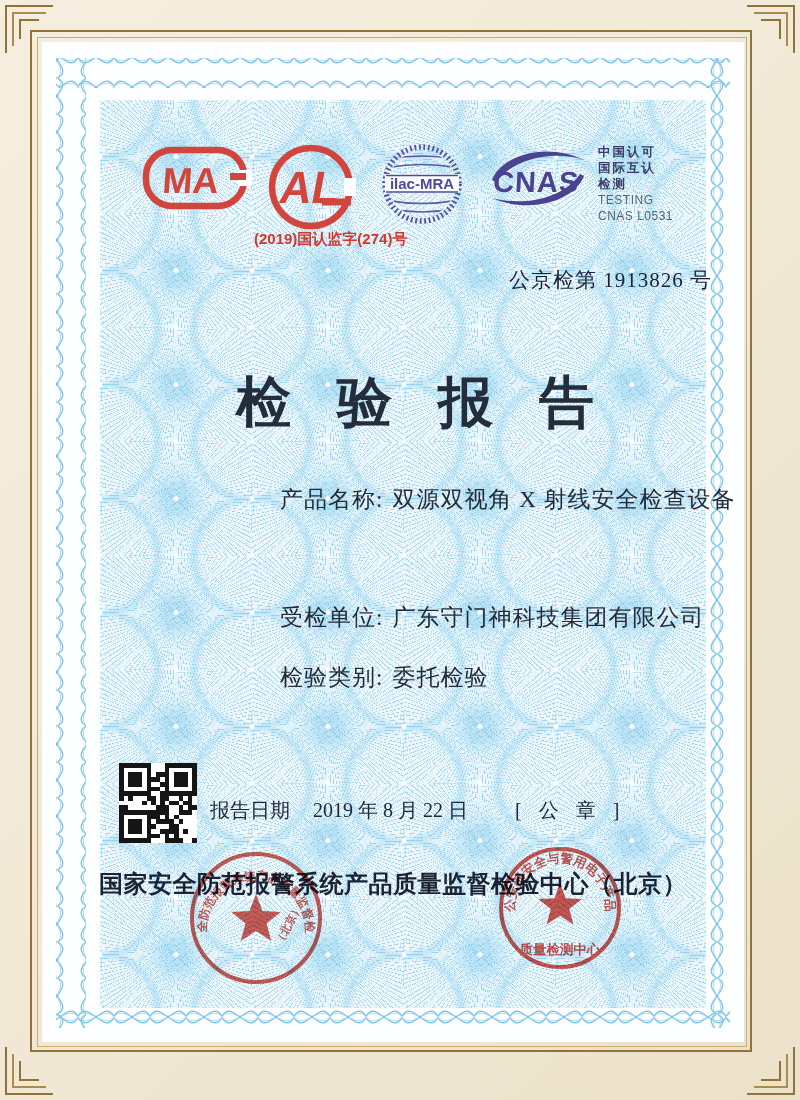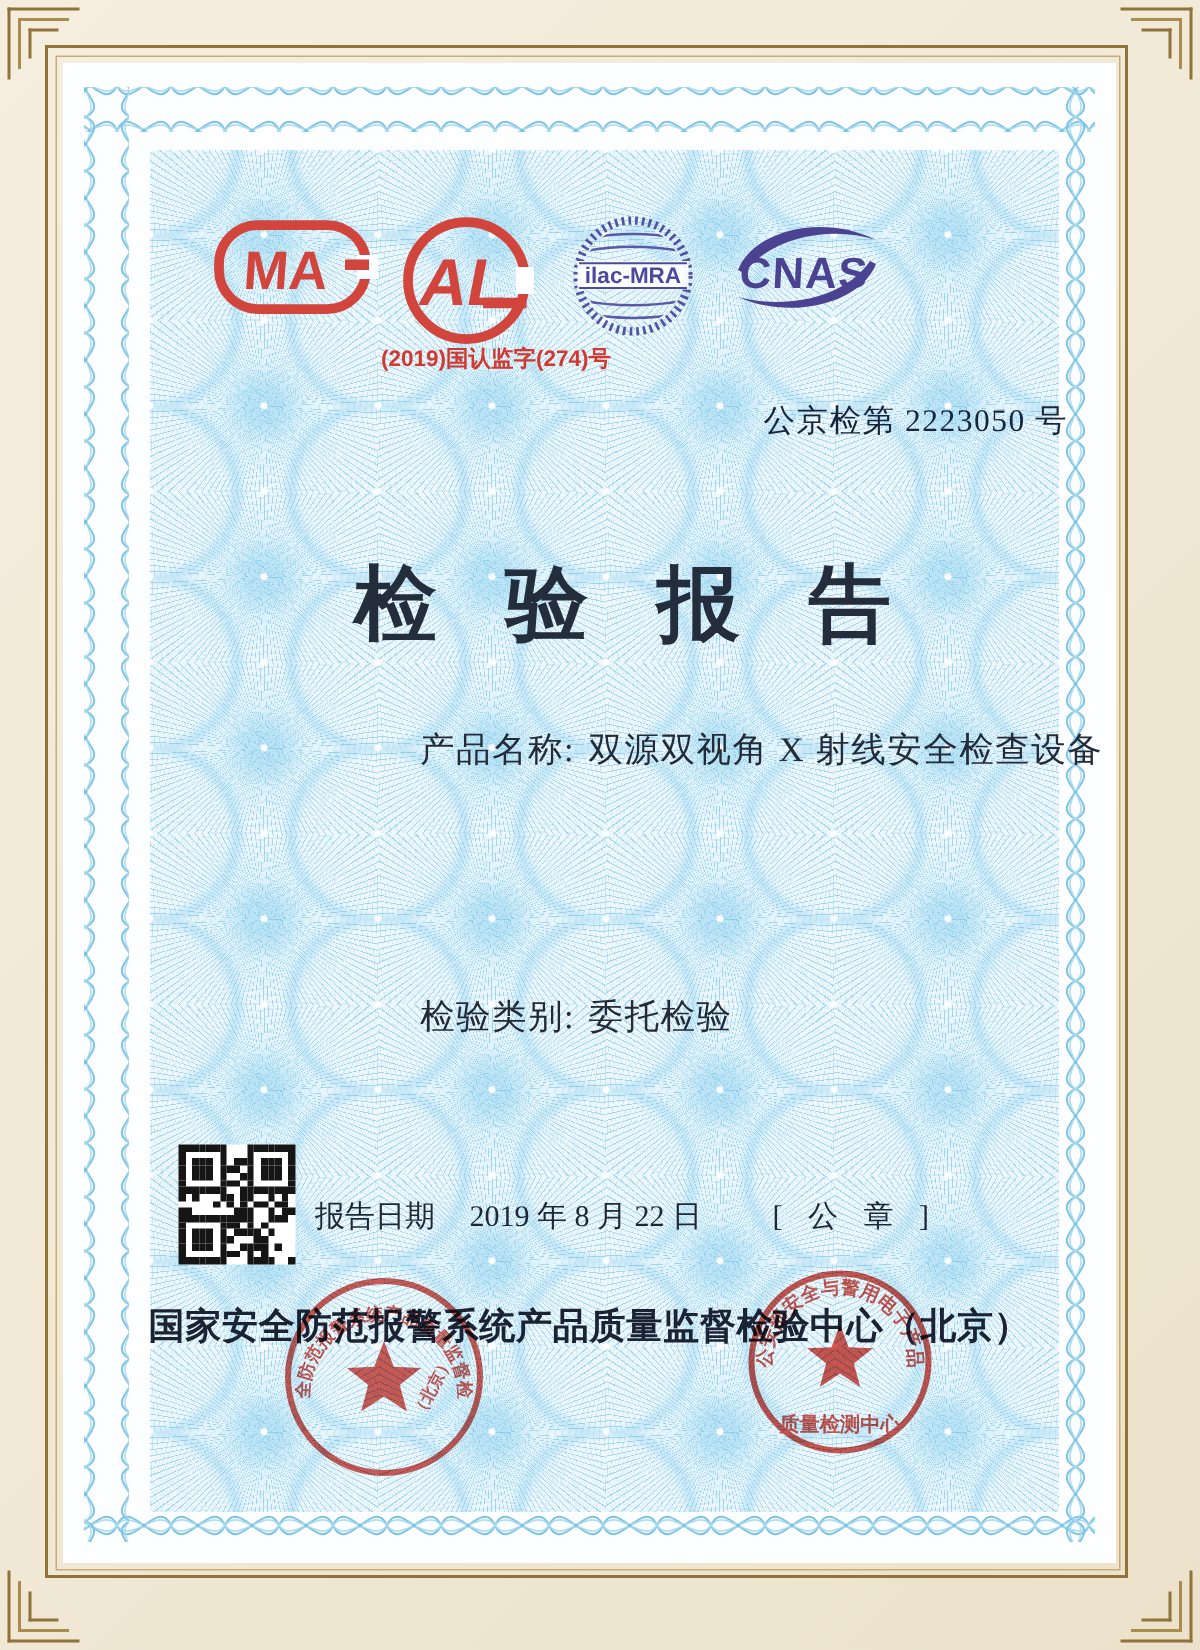--- a/index.html
+++ b/index.html
@@ -149,29 +149,39 @@
       <line x1="8" y1="54" x2="80" y2="54" stroke="#4b4a9e" stroke-width="1.4"></line>
       <text x="44" y="50.5" text-anchor="middle" font-size="15" font-weight="bold" fill="#4b4a9e">ilac-MRA</text>
     </svg>
 
     <svg class="abs z2" style="left:444px;top:106px" width="104" height="62" viewBox="0 0 104 62">
       <path d="M6,32 C16,6 62,-6 98,12 C68,2 28,10 10,34 Z" fill="#4b4292"></path>
       <path d="M98,28 C88,54 42,66 6,50 C36,58 76,52 94,26 Z" fill="#4b4292"></path>
       <text x="52" y="44" text-anchor="middle" font-size="29" font-weight="bold" fill="#4b4292" letter-spacing="1" transform="skewX(-3)">CNAS</text>
     </svg>
 
+    <div class="abs sidetext" style="left:556px;top:102px">
+      <div class="cn">中国认可</div>
+      <div class="cn">国际互认</div>
+      <div class="cn">检测</div>
+      <div class="en">TESTING</div>
+      <div class="en">CNAS L0531</div>
+    </div>
 
     <div class="abs filing z2" style="left:212px;top:188px">(2019)国认监字(274)号</div>
 
-    <div class="abs report-no z2" style="right:32px;top:224px">公京检第 2223050 号</div>
+    <div class="abs report-no z2" style="right:32px;top:224px">公京检第 1913826 号</div>
 
     <div class="abs title">检验报告</div>
 
     <div class="abs field" style="top:442px">
       <span>产品名称:</span><span class="val">双源双视角 X 射线安全检查设备</span>
+    </div>
+    <div class="abs field" style="top:560px">
+      <span>受检单位:</span><span class="val">广东守门神科技集团有限公司</span>
     </div>
     <div class="abs field" style="top:620px">
       <span>检验类别:</span><span class="val">委托检验</span>
     </div>
 
     <div id="qr">
         <div class="qb"></div>
         <div class="qb"></div>
         <div class="qb"></div>
         <div class="qb"></div>

